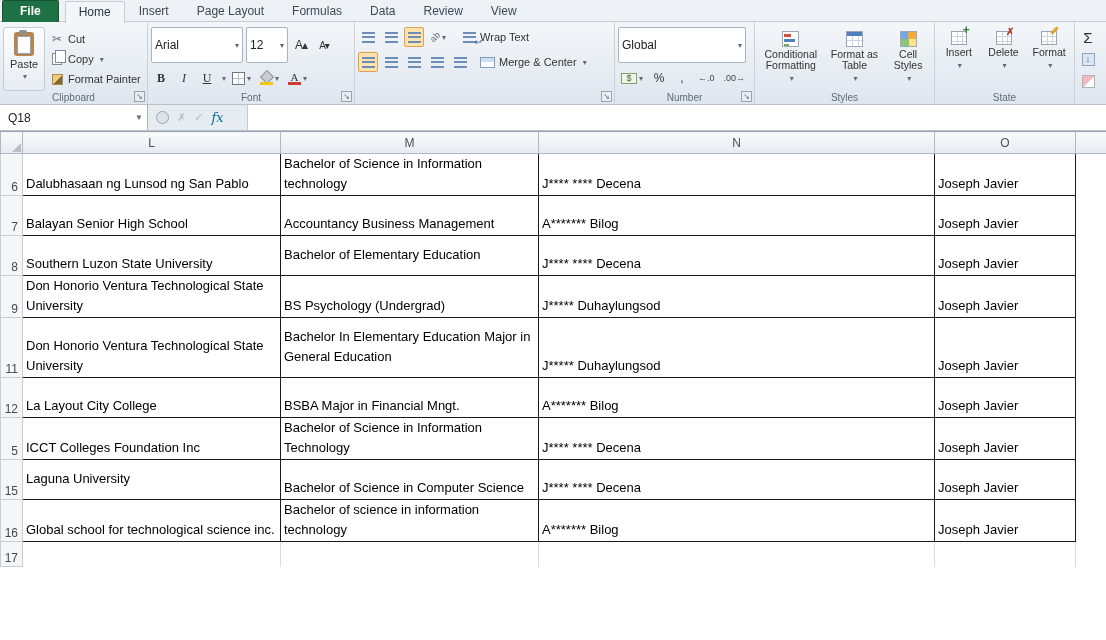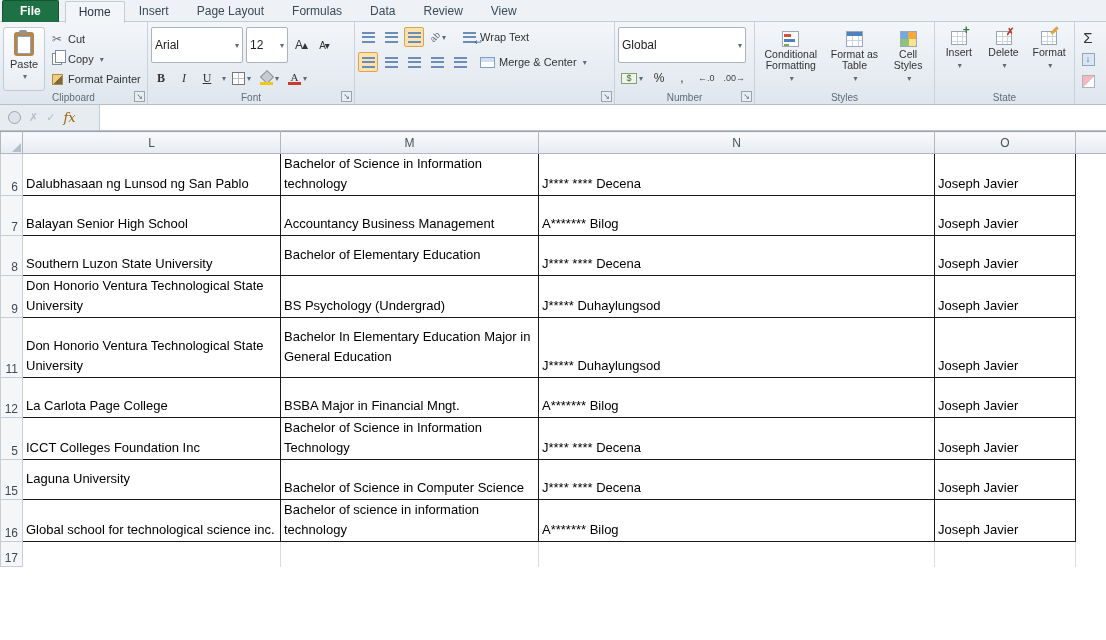--- a/index.html
+++ b/index.html
@@ -133,21 +133,21 @@
   .clear-ico { width:13px; height:13px; background:linear-gradient(135deg,#f3b8c0 0 50%,#fff 50%); border:1px solid #a9b4bf; }
 
   
   .fbar { height:26px; background:#e7ecf1; border-bottom:1px solid #b8c1cb; display:flex; align-items:stretch; }
   .namebox { width:148px; background:#fff; border-right:1px solid #aab4bd; display:flex; align-items:center;
     justify-content:space-between; font-size:12px; padding:0 4px 0 8px; }
   .nb-dd { font-size:8px; color:#5d6b7a; }
   .fb-mid { width:100px; display:flex; align-items:center; gap:8px; padding-left:8px; border-right:1px solid #c3cbd4; }
   .fb-circle { width:13px; height:13px; border-radius:50%; background:#dde3e9; border:1px solid #9aa4ad; }
   .dim { color:#b4bcc4; font-size:11px; }
-  .fx { font-family:"DejaVu Serif", serif; font-style:italic; font-size:13px; color:#a16207; }
+  .fx { font-family:"DejaVu Serif", serif; font-style:italic; font-size:13px; color:#0369a1; }
   .fb-input { flex:1; background:#fff; font-size:12px; padding:4px 6px; }
 
   
   table.sheet { border-collapse:collapse; table-layout:fixed; width:1106px; font-size:13px; color:#000; }
   .sheet td { overflow:hidden; }
   tr.hdr td {
     background:linear-gradient(#f9fafc,#e6ebf1); border:1px solid #aeb7c2; border-top-color:#9aa5b1;
     text-align:center; vertical-align:middle; color:#45525f; font-size:12px; height:22px; cursor:default;
   }
   td.corner { position:relative; background:linear-gradient(#f3f5f8,#e2e7ee); }
@@ -376,20 +376,24 @@
       <div class="g-row">
         <span class="tool">
             <span class="clear-ico"></span>
           </span>
       </div>
     </div>
   </div>
 </div>
 
 <div class="fbar">
+  <div class="namebox">
+    <span>Q18</span>
+    <span class="nb-dd">▼</span>
+  </div>
   <div class="fb-mid">
     <span class="fb-circle"></span>
     <span class="dim">✗</span>
     <span class="dim">✓</span>
     <span class="fx">fx</span>
   </div>
   <div class="fb-input"></div>
 </div>
 
 <table class="sheet">
@@ -446,21 +450,21 @@
   <tr style="height:60px">
     <td class="rh">11</td>
     <td class="c">Don Honorio Ventura Technological State University</td>
     <td class="c va-m">Bachelor In Elementary Education Major in General Education</td>
     <td class="c">J***** Duhaylungsod</td>
     <td class="c">Joseph Javier</td>
     <td class="stub"></td>
   </tr>
   <tr style="height:40px">
     <td class="rh">12</td>
-    <td class="c">La Carlota Page College</td>
+    <td class="c">La Layout City College</td>
     <td class="c">BSBA Major in Financial Mngt.</td>
     <td class="c">A******* Bilog</td>
     <td class="c">Joseph Javier</td>
     <td class="stub"></td>
   </tr>
   <tr style="height:40px">
     <td class="rh">5</td>
     <td class="c">ICCT Colleges Foundation Inc</td>
     <td class="c">Bachelor of Science in Information Technology</td>
     <td class="c">J**** **** Decena</td>

